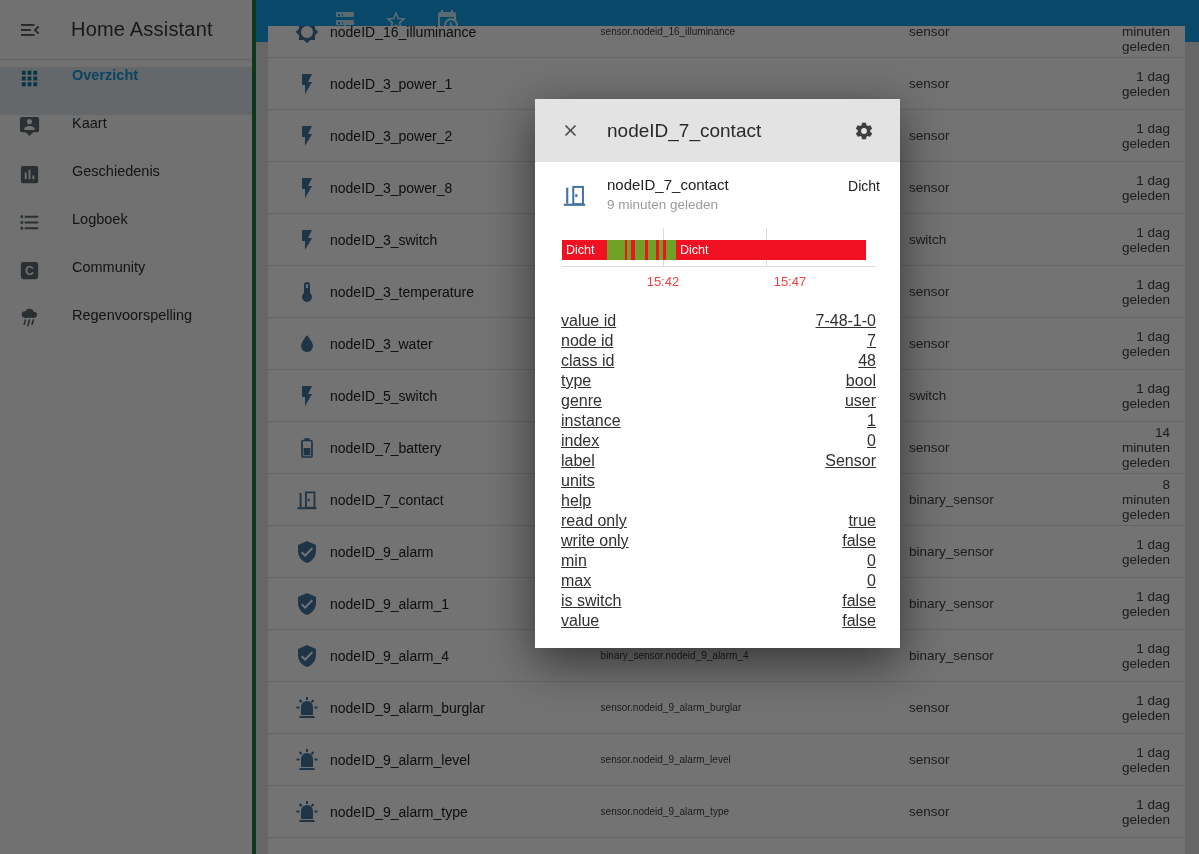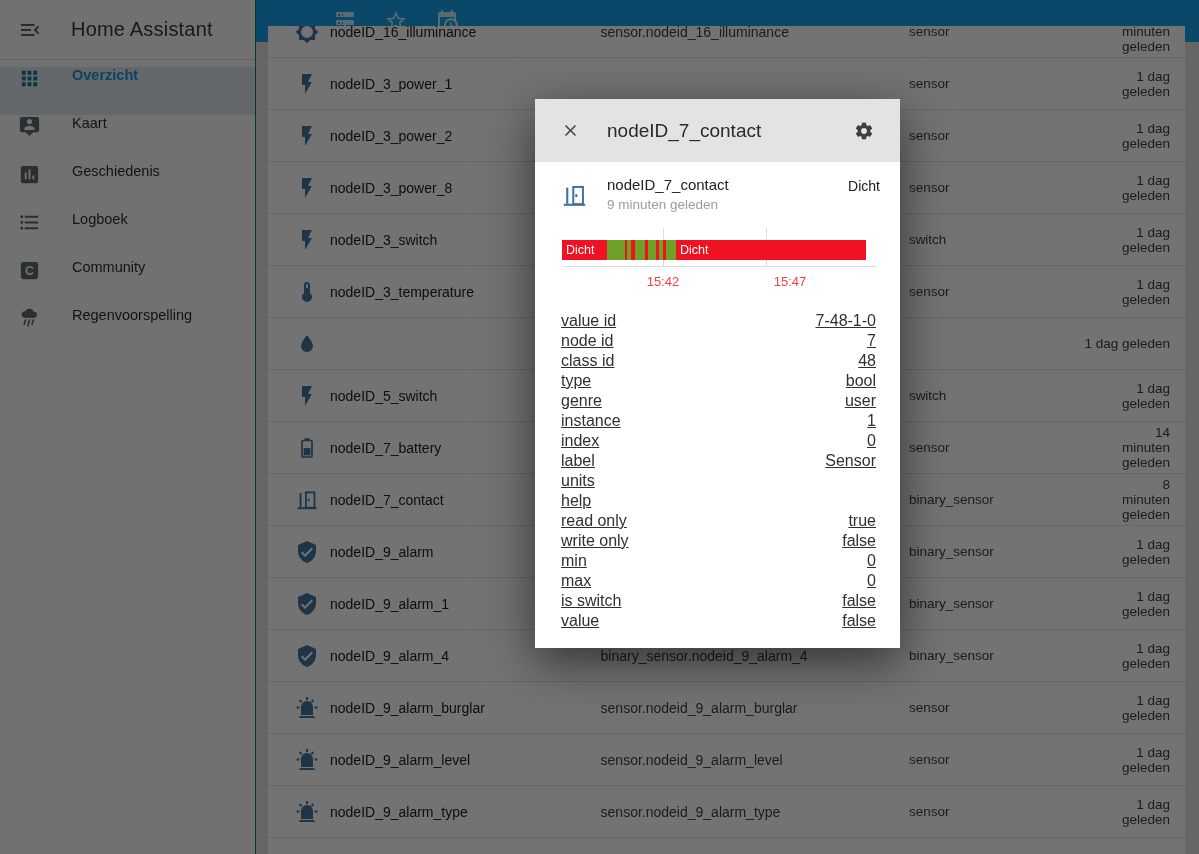--- a/index.html
+++ b/index.html
@@ -1,42 +1,42 @@
 <!DOCTYPE html>
 <html><head>
 <meta charset="utf-8">
 <style>
   * { margin:0; padding:0; box-sizing:border-box; }
   html,body { background:#222; }
   body { font-family:"Liberation Sans", sans-serif; }
   #screen { position:relative; width:1199px; height:854px; overflow:hidden; background:#e2e2e2; }
 
   
-  #sidebar { position:absolute; left:0; top:0; width:256px; height:100%; background:#fafafa; border-right:1px solid #15803d; z-index:1; }
+  #sidebar { position:absolute; left:0; top:0; width:256px; height:100%; background:#fafafa; border-right:4px solid #15803d; z-index:1; }
   .sb-header { height:60px; display:flex; align-items:center; padding-left:18px; border-bottom:1px solid #e0e0e0; }
   .sb-header .icn { width:24px; height:24px; color:#555a5e; flex:none; cursor:pointer; }
   .sb-title { margin-left:29px; font-size:20px; color:#35393c; letter-spacing:.2px; }
   .sb-items { padding-top:7px; }
   .sb-item { height:48px; display:flex; align-items:flex-start; padding-left:18px; font-size:14.5px; color:#282d31; cursor:pointer; }
   .sb-item .icn { width:23px; height:23px; color:#5d686e; flex:none; }
   .sb-item span { margin-left:31px; }
   .sb-item.active { background:#dde7ec; color:#1b96d6; font-weight:bold; }
   .sb-item.active .icn { color:#16749c; }
 
   
   #main { position:absolute; left:256px; top:0; right:0; bottom:0; background:#e2e2e2; }
   #appbar { position:absolute; left:0; top:0; right:0; height:42px; background:#14a0e6; display:flex; align-items:center; padding-left:77px; }
   #appbar .icn { width:24px; height:24px; color:rgba(255,255,255,0.78); margin-right:27px; cursor:pointer; }
 
   #card { position:absolute; left:12px; top:26px; width:917px; bottom:0; background:#ffffff; overflow:hidden; }
   #tbl { position:absolute; left:0; right:0; top:-20px; }
   .row { height:52px; display:flex; align-items:center; border-bottom:1px solid #e3e3e3; background:#fff; cursor:pointer; }
   .row .icn { width:24px; height:24px; margin-left:27px; color:#44739e; flex:none; }
   .c-name { width:287px; margin-left:11px; font-size:14px; color:#212121; }
-  .c-eid  { width:327px; font-size:14px; color:#3f3f3f; }
+  .c-eid  { width:327px; font-size:10px; color:#3f3f3f; }
   .c-type { width:226px; font-size:13.5px; color:#3f3f3f; }
   .c-time { flex:1; text-align:right; padding-right:15px; font-size:13.5px; color:#3f3f3f; }
 
   
   #scrim { position:absolute; inset:0; background:rgba(0,0,0,0.55); z-index:10; }
 
   
   #dialog { position:absolute; left:535px; top:99px; width:365px; height:549px; background:#fff; z-index:20; box-shadow:0 14px 45px rgba(0,0,0,0.55); }
   .dlg-header { height:63px; background:#e3e3e3; display:flex; align-items:center; padding:0 26px; }
   .dlg-header .close { width:19px; height:19px; color:#454545; cursor:pointer; flex:none; }
@@ -261,20 +261,21 @@
             </svg>
           <span class="c-name">nodeID_3_temperature</span>
           <span class="c-eid"></span>
           <span class="c-type">sensor</span>
           <span class="c-time">1 dag geleden</span>
         </div>
         <div class="row">
           <svg class="icn">
               <use href="#i-water"></use>
             </svg>
+          <span class="c-name">nodeID_3_water</span>
           <span class="c-eid"></span>
           <span class="c-type">sensor</span>
           <span class="c-time">1 dag geleden</span>
         </div>
         <div class="row">
           <svg class="icn">
               <use href="#i-flash"></use>
             </svg>
           <span class="c-name">nodeID_5_switch</span>
           <span class="c-eid"></span>

